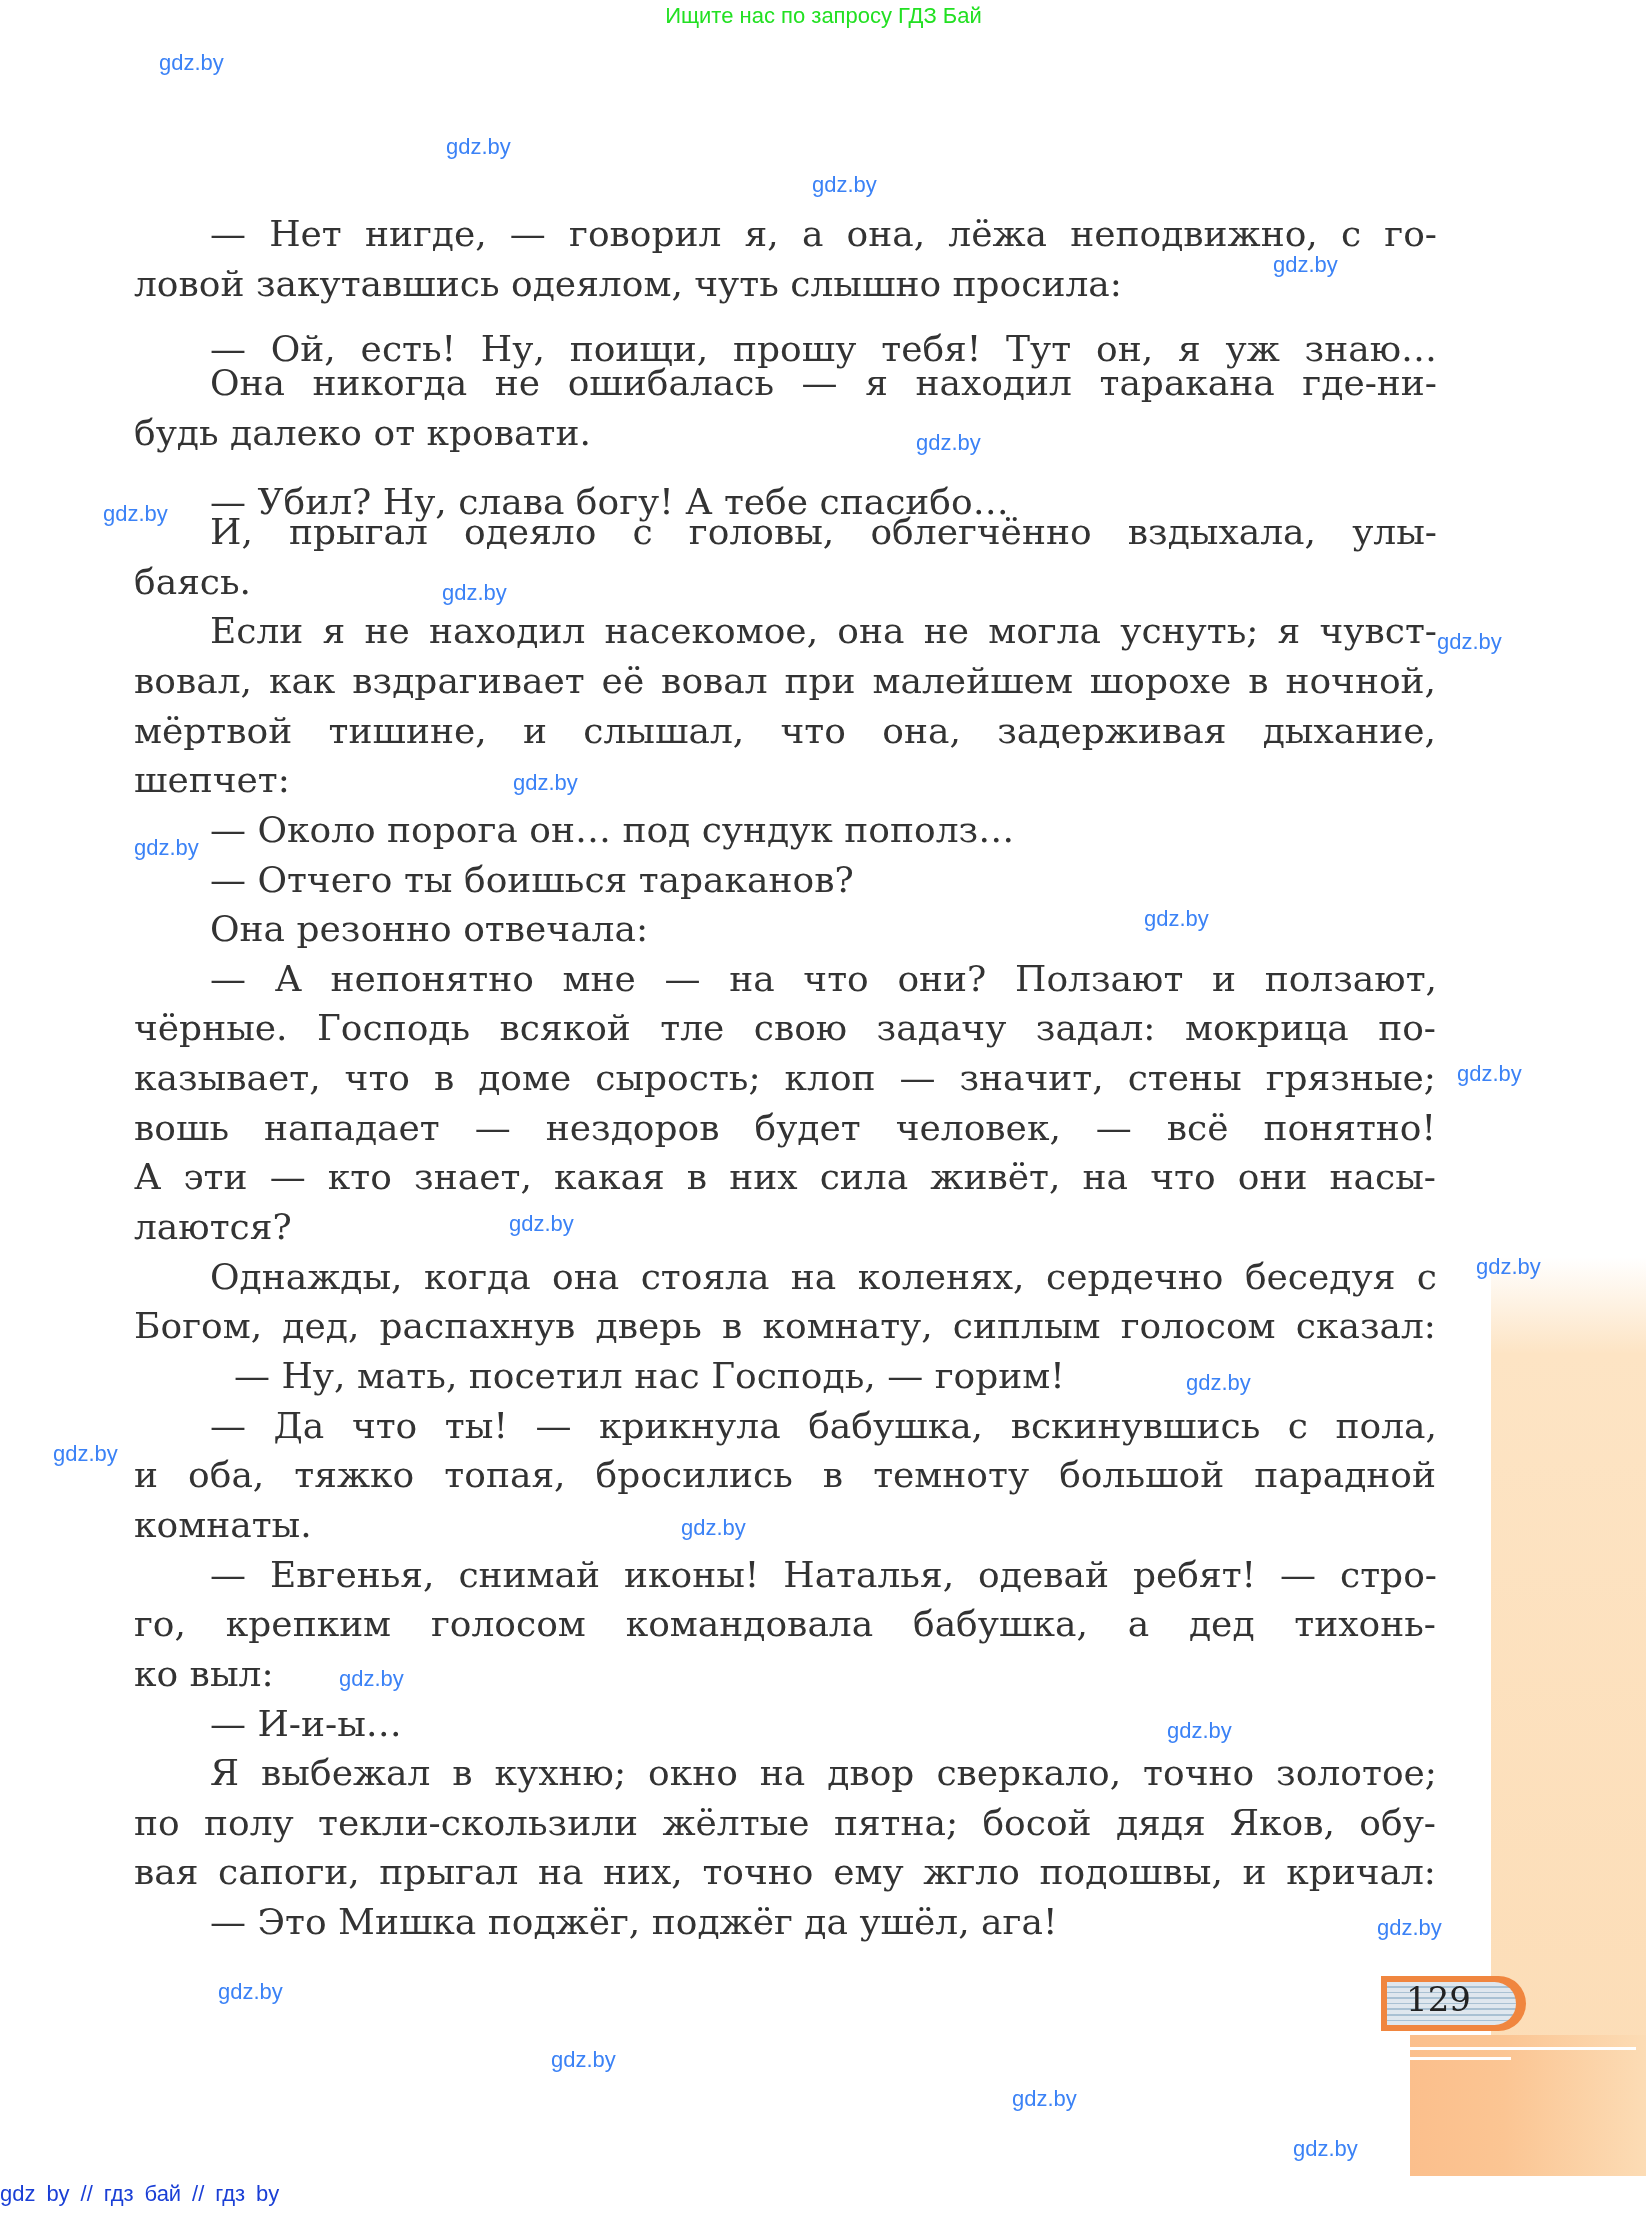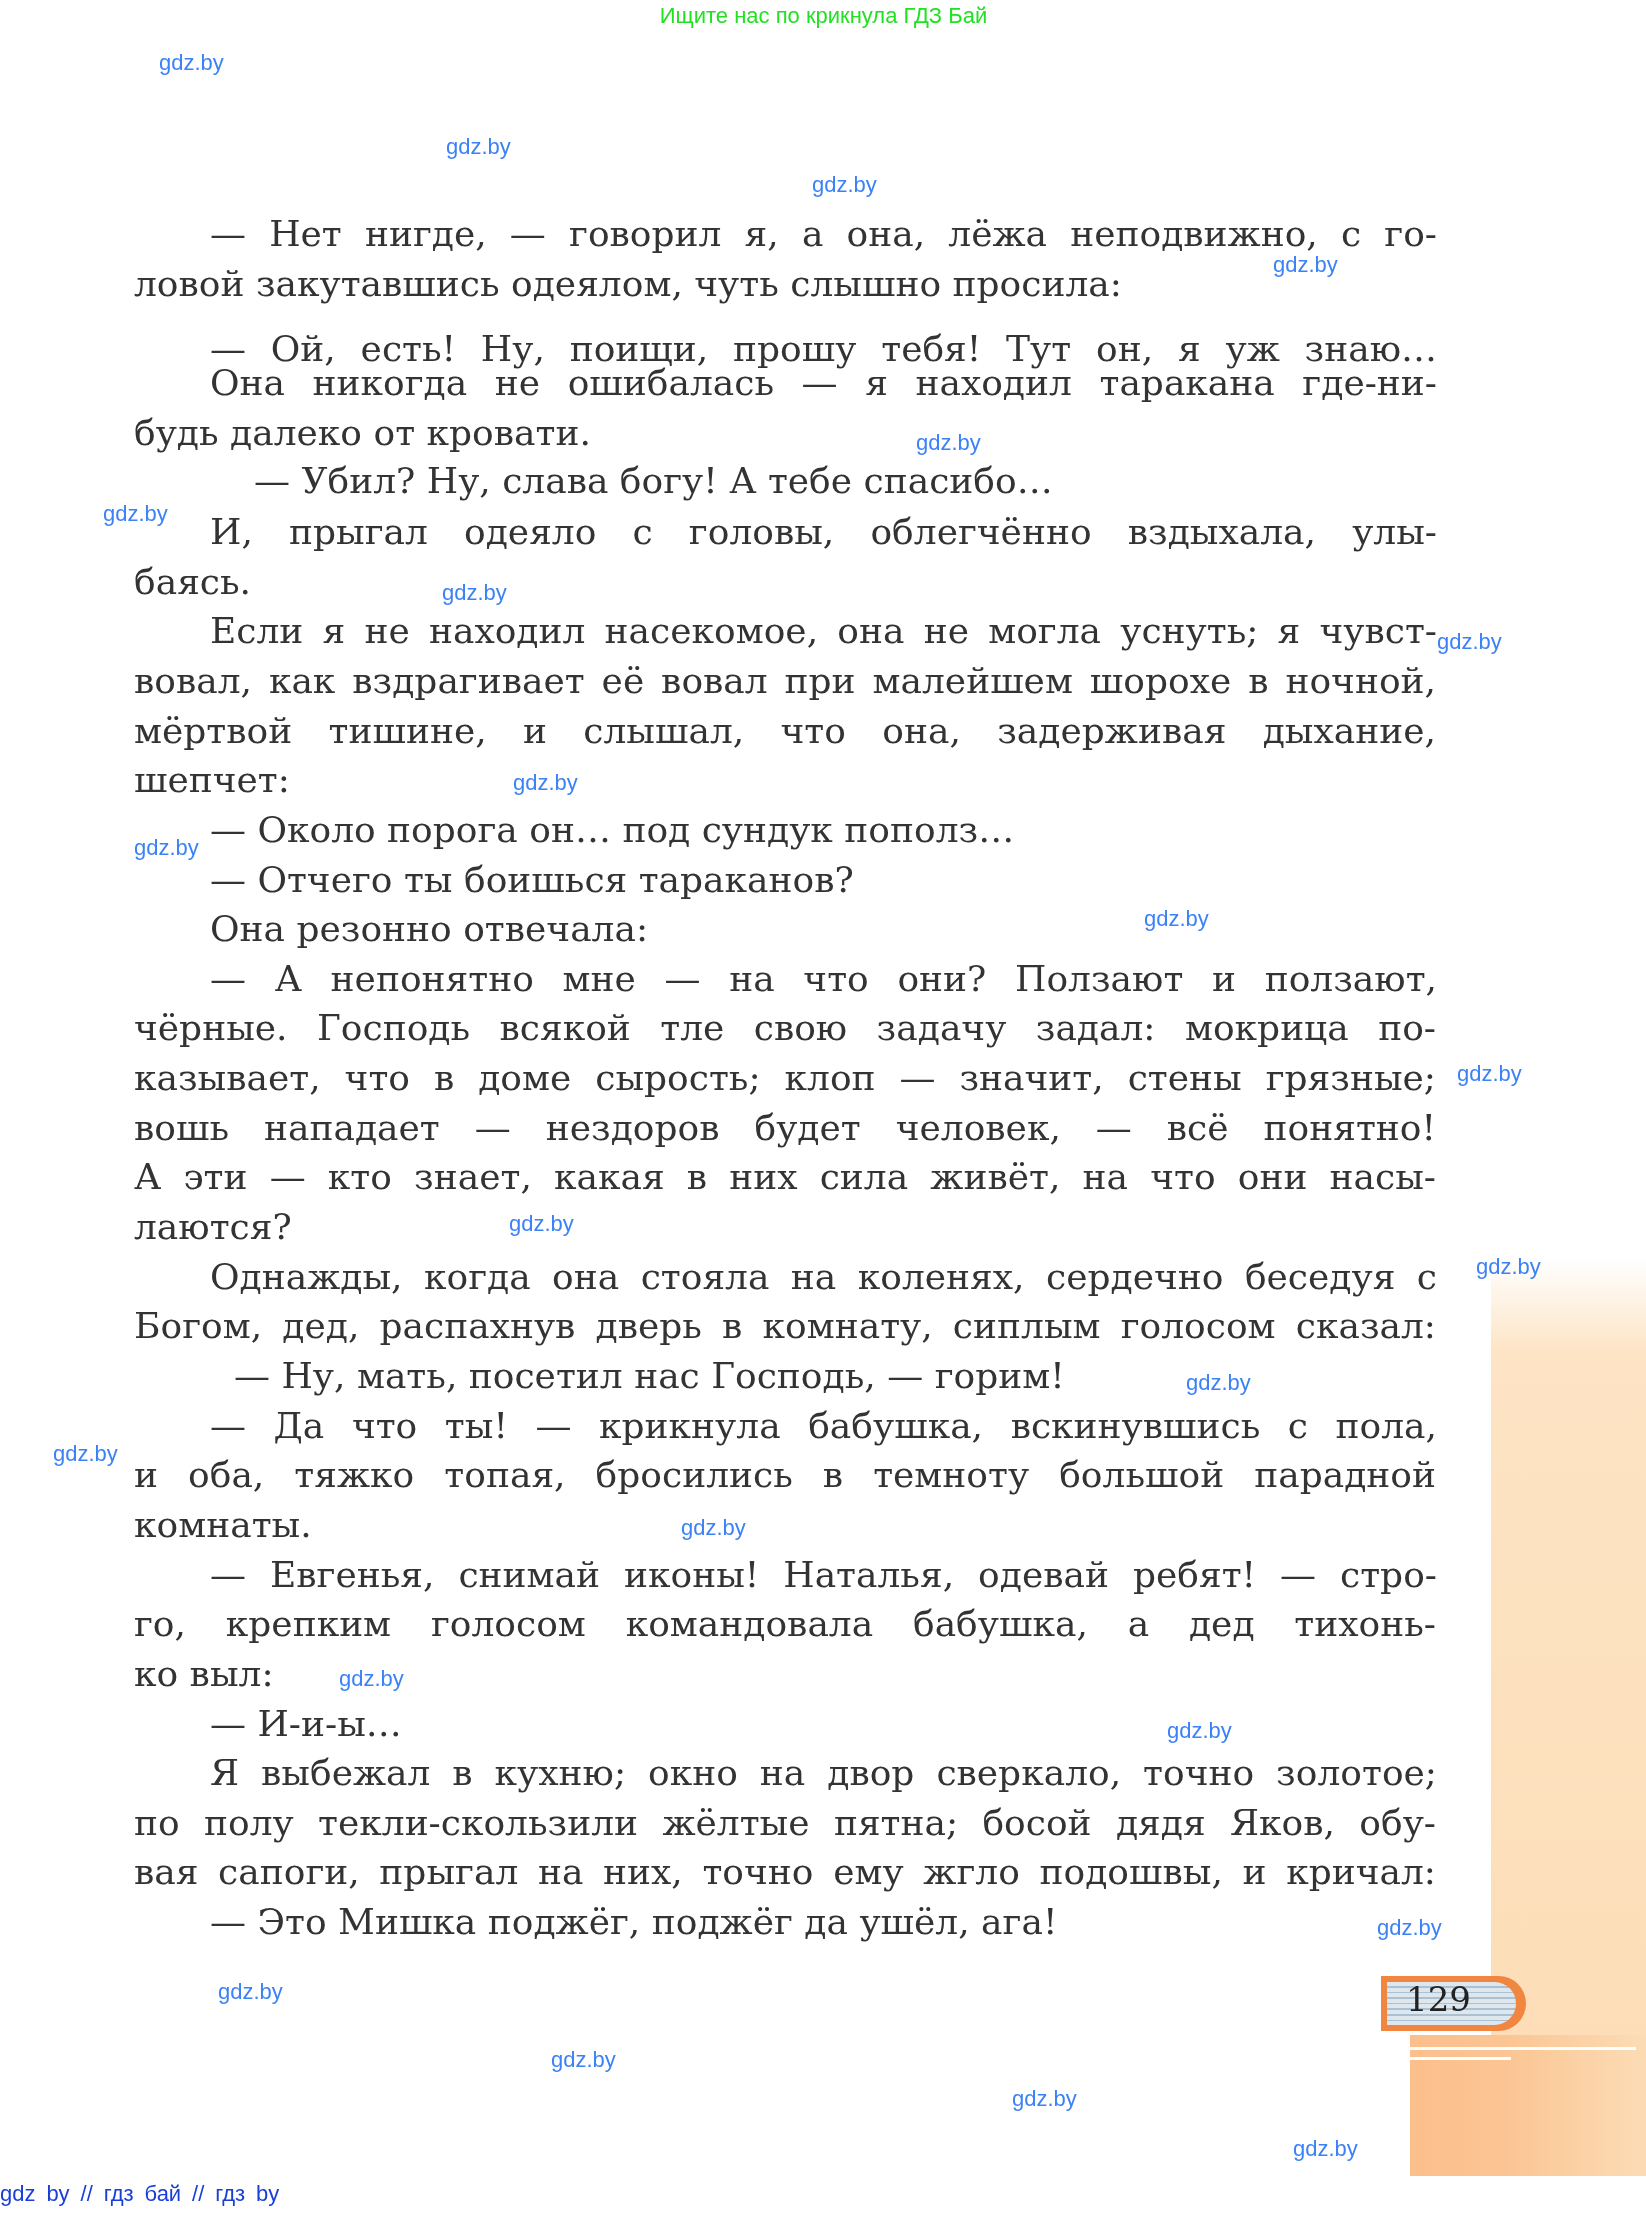--- a/index.html
+++ b/index.html
@@ -48,39 +48,39 @@
   .line.justify { text-align: justify; text-align-last: justify; }
   .line.indent { left: 210px; width: 1227px; }
   .wm {
     position: absolute; font-family: "Liberation Sans", sans-serif;
     font-size: 22px; color: #3b82f6;
   }
 </style>
 </head>
 <body>
 
-<div class="top-banner">Ищите нас по крикнула ГДЗ Бай</div>
+<div class="top-banner">Ищите нас по запросу ГДЗ Бай</div>
 
 <div class="side-band"></div>
 <div class="side-band-lower"></div>
 <div class="white-rule" style="left:1410px; top:2047px; width:226px;"></div>
 <div class="white-rule" style="left:1410px; top:2057px; width:101px;"></div>
 
 <div class="page-tab">
   <div class="page-tab-inner"></div>
 </div>
 <div class="page-num">129</div>
 
 <div id="text-body">
     <div class="line indent justify" style="top: 211px;">— Нет нигде, — говорил я, а она, лёжа неподвижно, с го-</div>
     <div class="line" style="top: 261px;">ловой закутавшись одеялом, чуть слышно просила:</div>
     <div class="line indent justify" style="top: 310px; margin-top: 16px;">— Ой, есть! Ну, поищи, прошу тебя! Тут он, я уж знаю…</div>
     <div class="line indent justify" style="top: 360px;">Она никогда не ошибалась — я находил таракана где-ни-</div>
     <div class="line" style="top: 410px;">будь далеко от кровати.</div>
-    <div class="line indent" style="top: 458px; margin-left: 44px;">— Убил? Ну, слава богу! А тебе спасибо…</div>
+    <div class="line indent" style="top: 479px;">— Убил? Ну, слава богу! А тебе спасибо…</div>
     <div class="line indent justify" style="top: 509px;">И, прыгал одеяло с головы, облегчённо вздыхала, улы-</div>
     <div class="line" style="top: 559px;">баясь.</div>
     <div class="line indent justify" style="top: 608px;">Если я не находил насекомое, она не могла уснуть; я чувст-</div>
     <div class="line justify" style="top: 658px;">вовал, как вздрагивает её вовал при малейшем шорохе в ночной,</div>
     <div class="line justify" style="top: 708px;">мёртвой тишине, и слышал, что она, задерживая дыхание,</div>
     <div class="line" style="top: 757px;">шепчет:</div>
     <div class="line indent" style="top: 807px;">— Около порога он… под сундук пополз…</div>
     <div class="line indent" style="top: 857px;">— Отчего ты боишься тараканов?</div>
     <div class="line indent" style="top: 906px;">Она резонно отвечала:</div>
     <div class="line indent justify" style="top: 956px;">— А непонятно мне — на что они? Ползают и ползают,</div>

